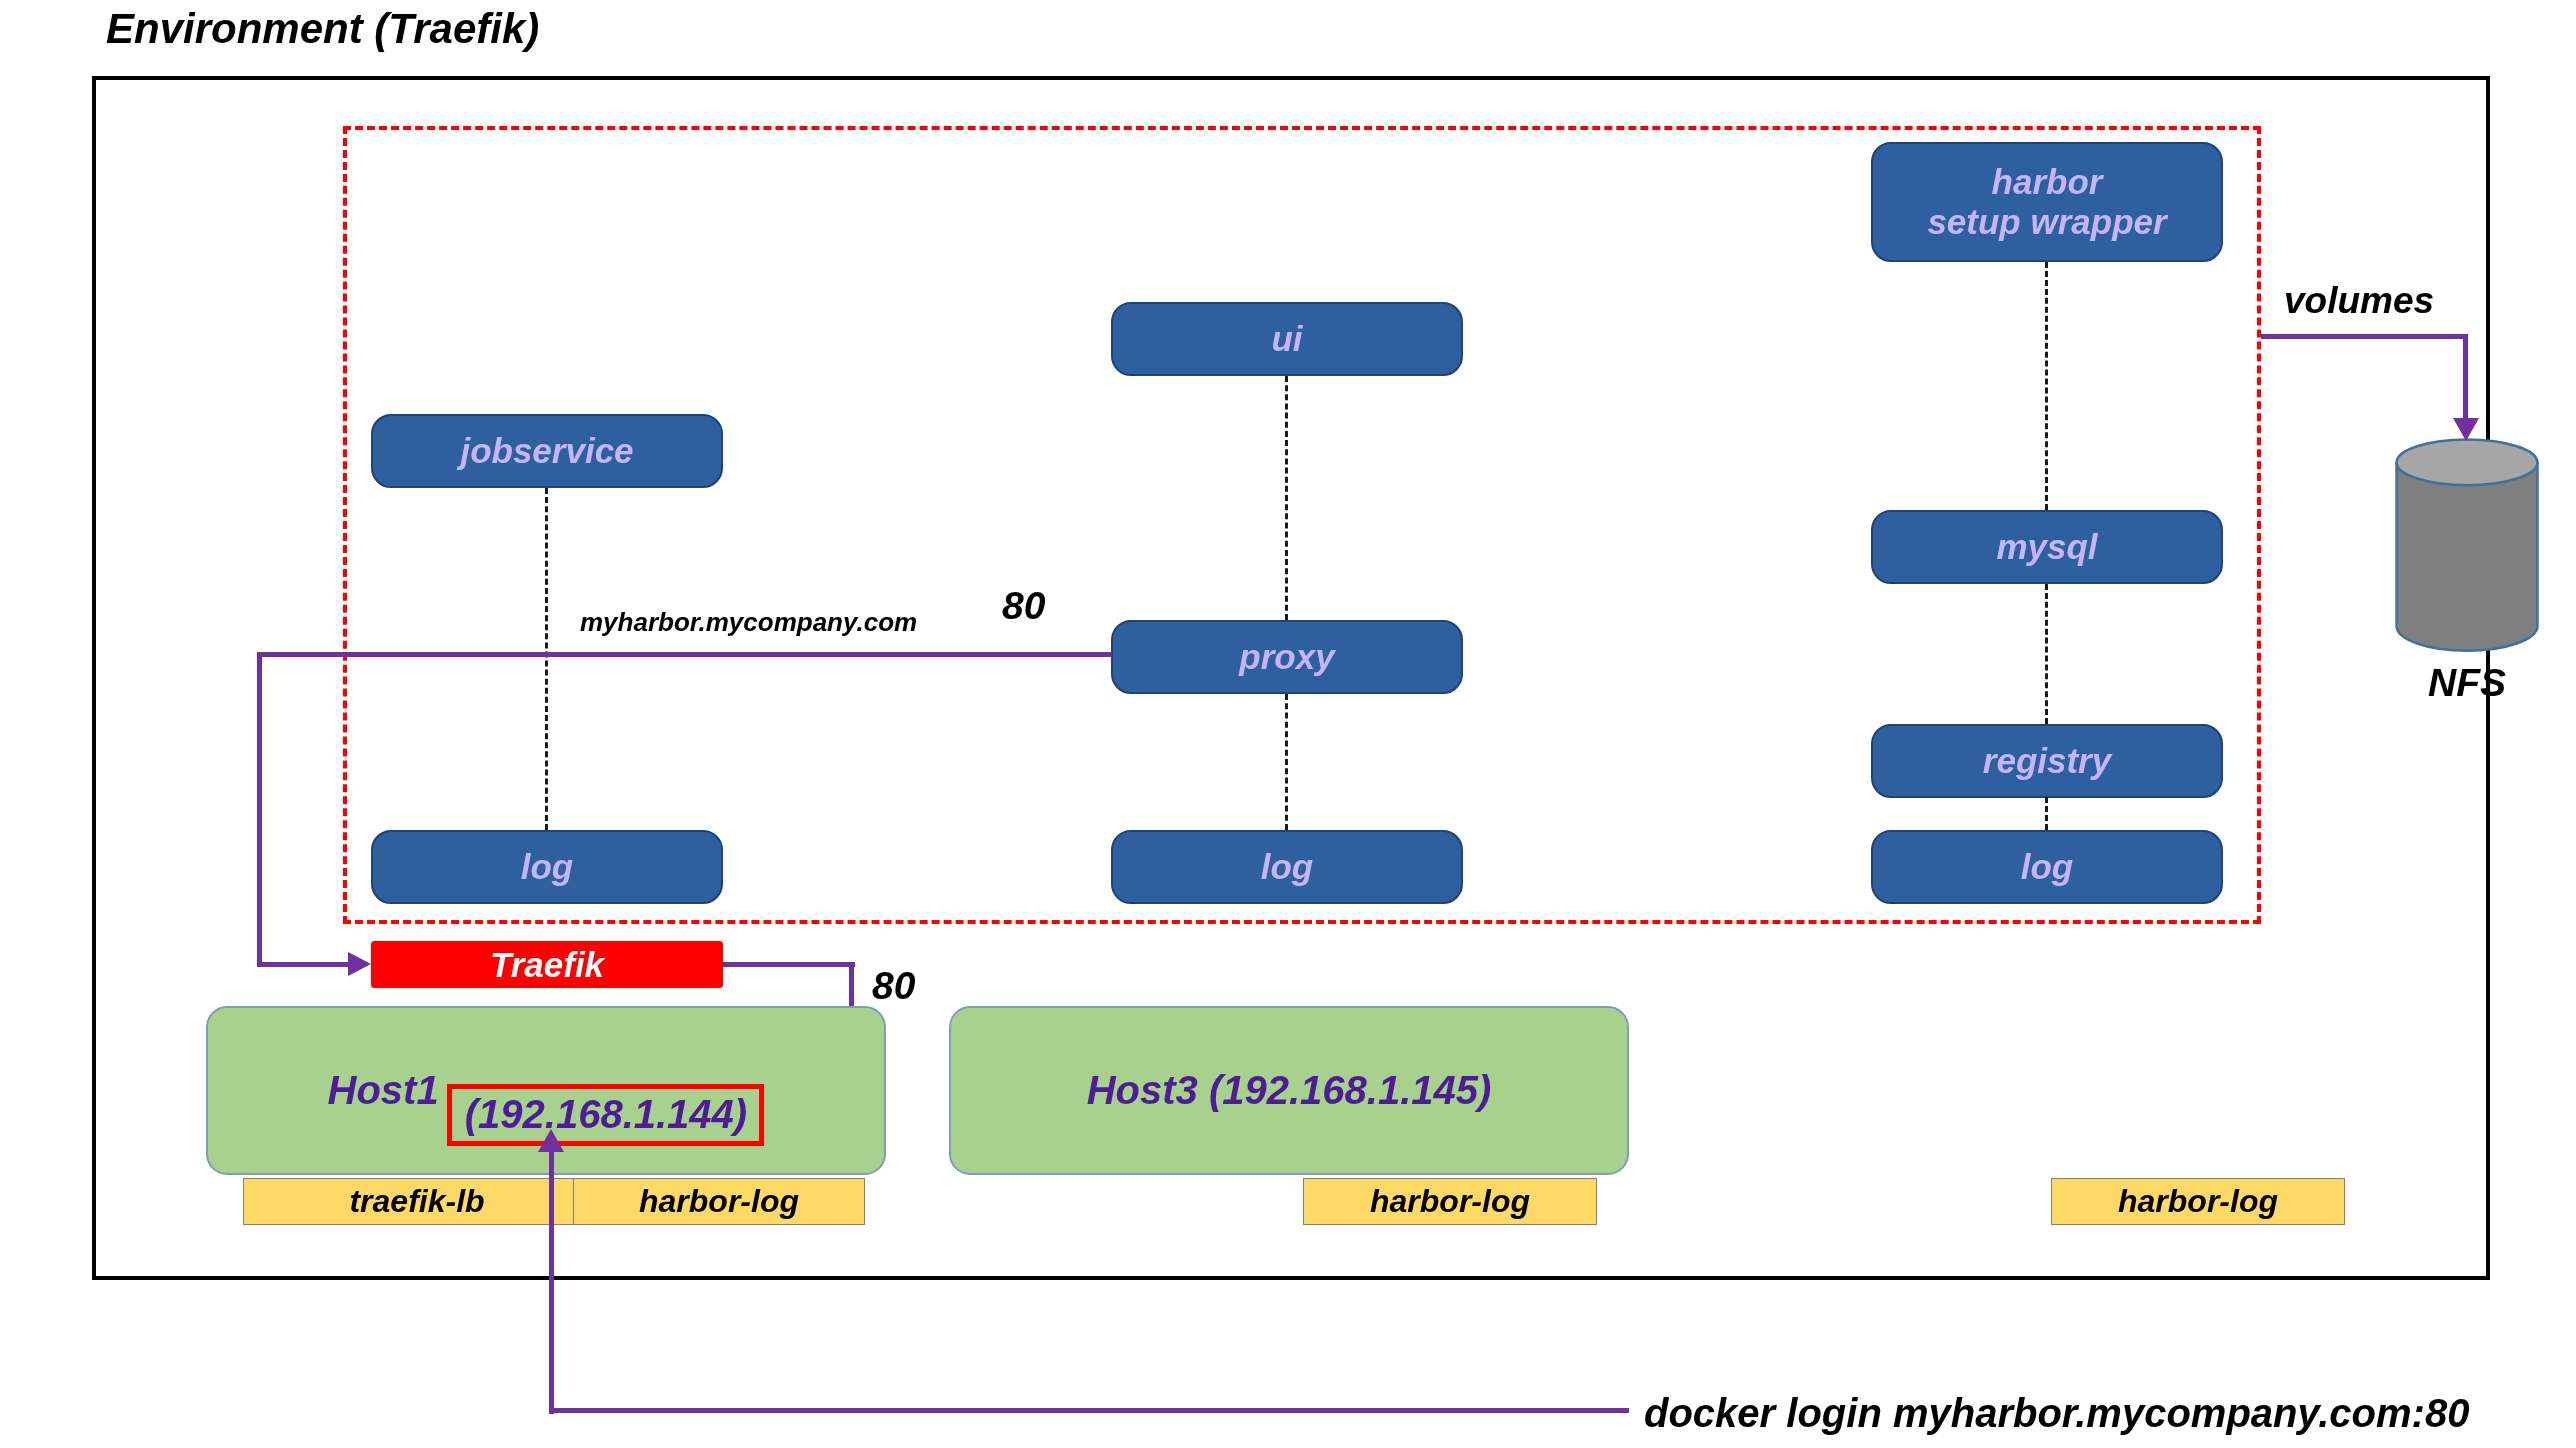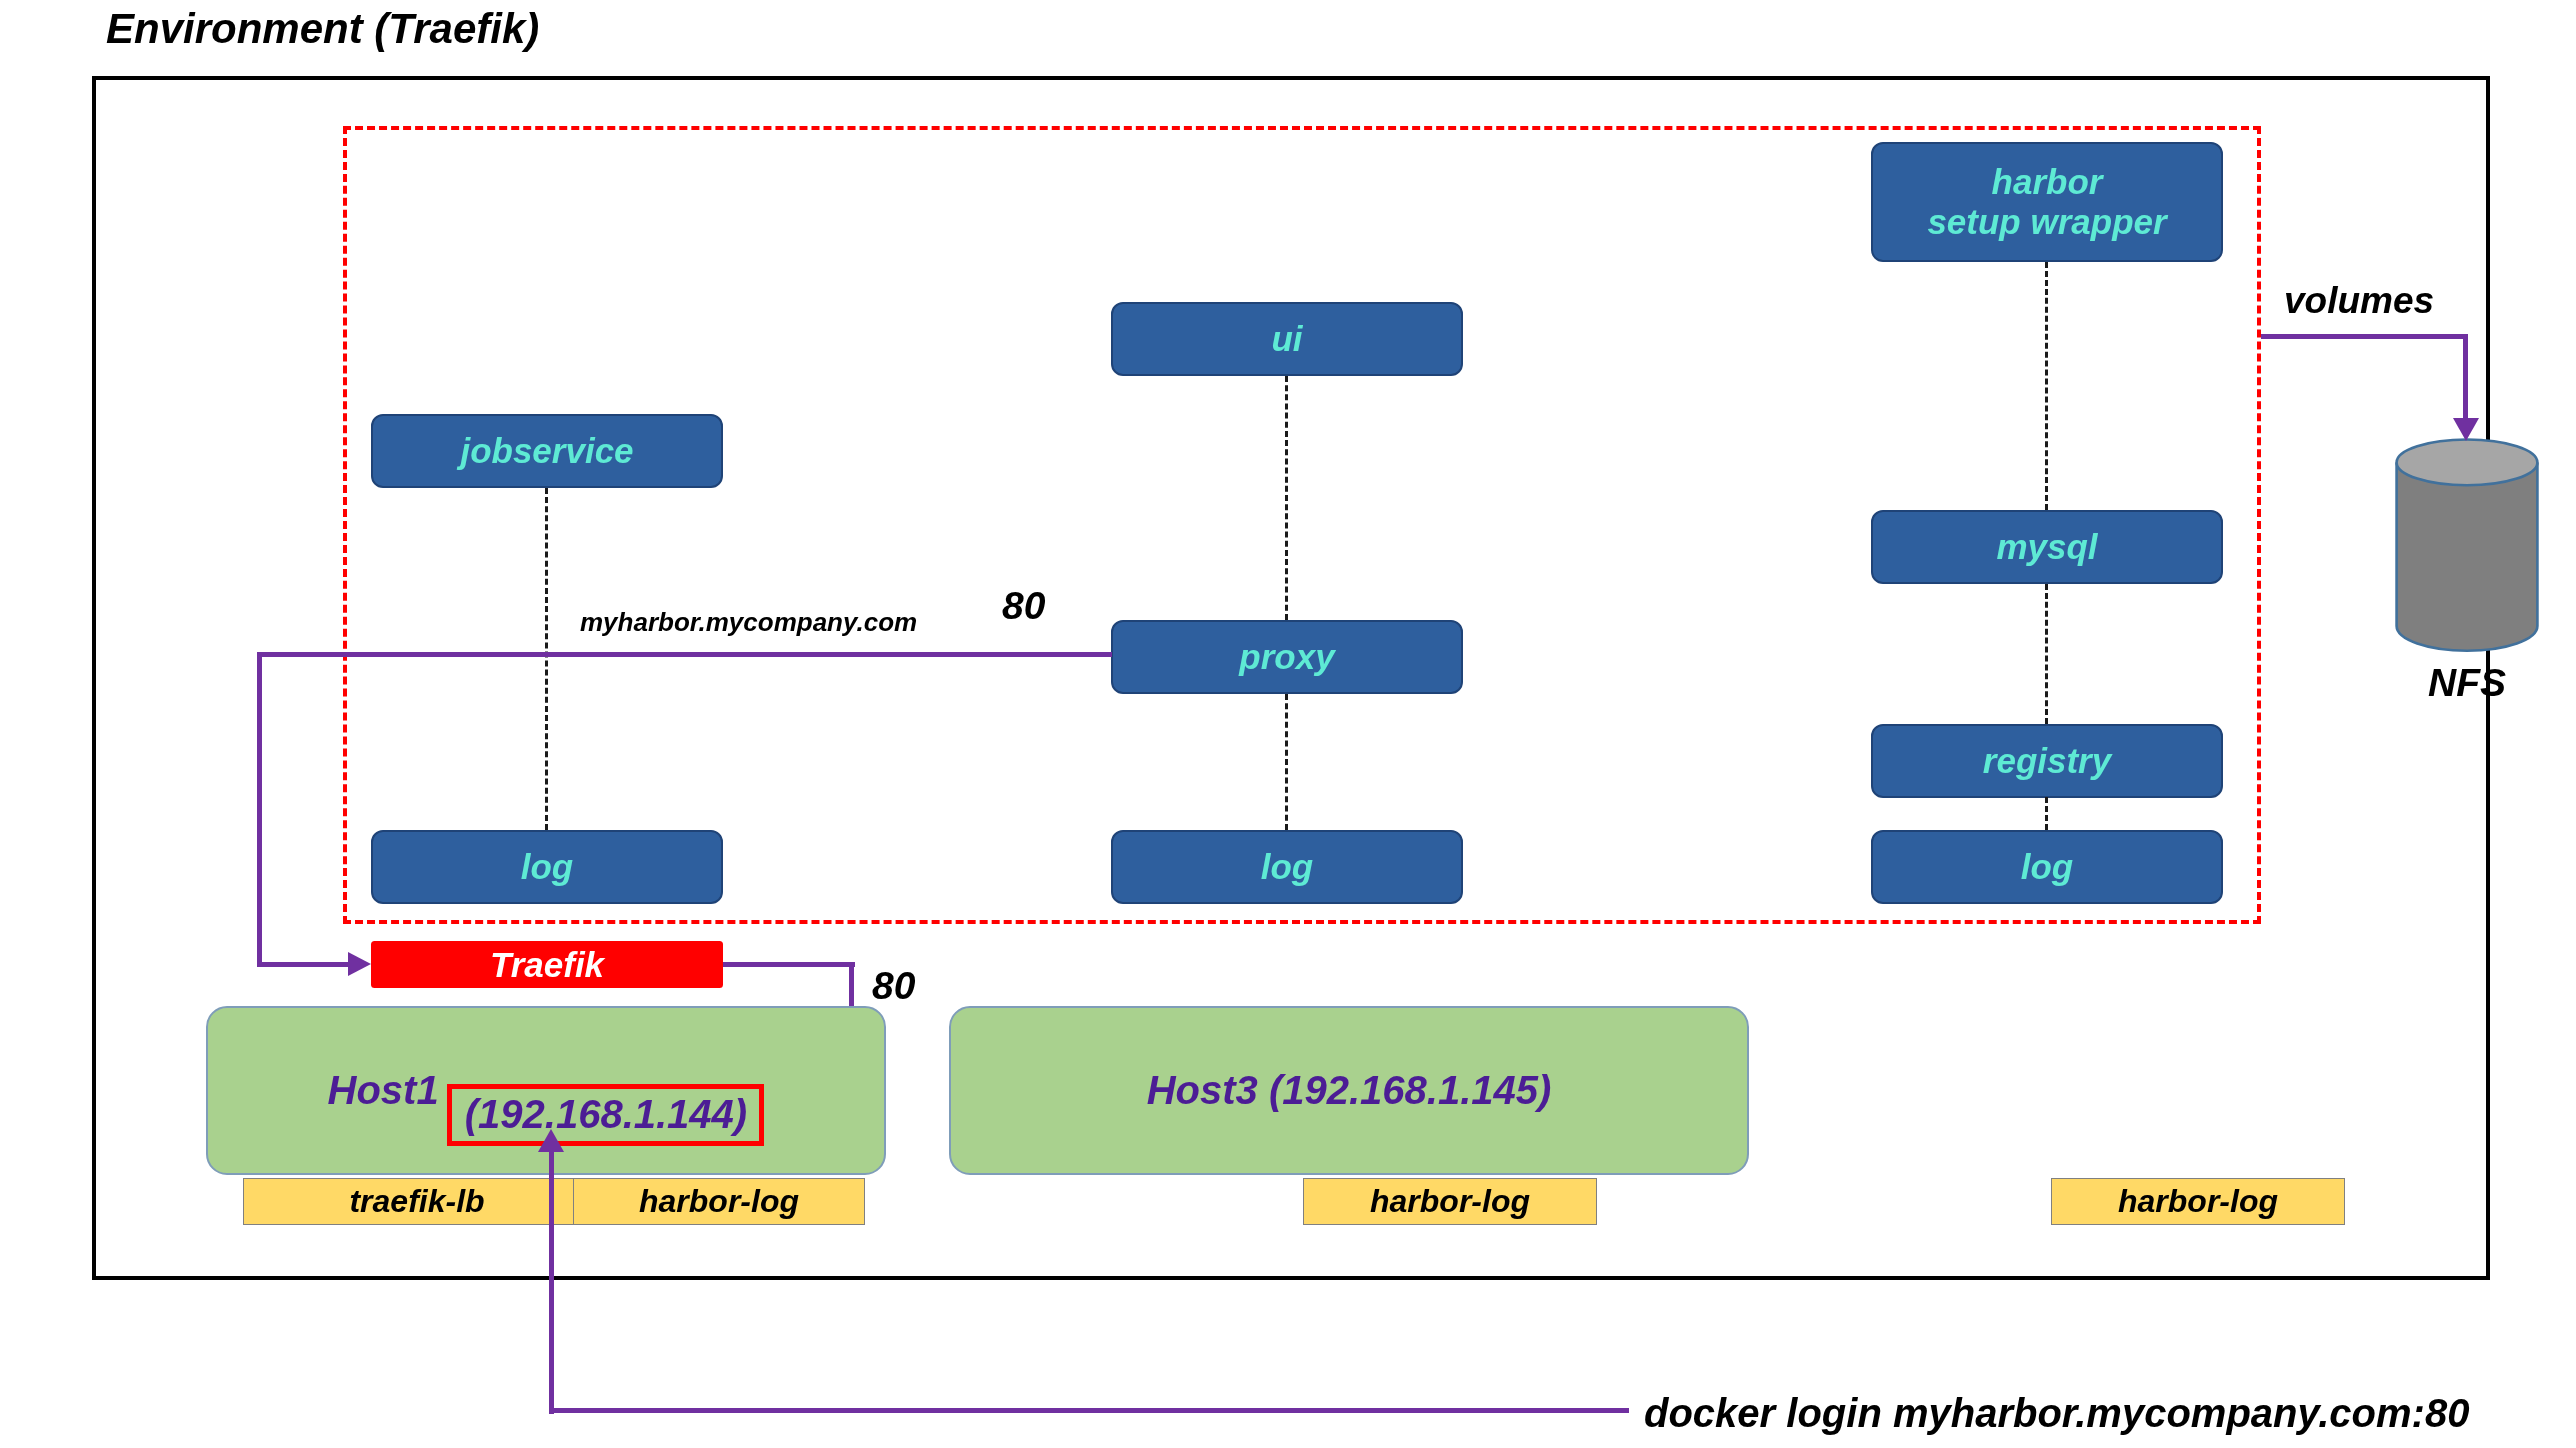--- a/index.html
+++ b/index.html
@@ -15,22 +15,22 @@
     position:absolute; left:92px; top:76px; width:2398px; height:1204px;
     border:4.4px solid #000000; background:transparent;
   }
   .stack-box {
     position:absolute; left:343px; top:126px; width:1918px; height:798px;
     border:4.4px dashed #ff0000; background:transparent;
   }
 
   .svc {
     position:absolute; width:352px; height:74px;
-    background:#2e5f9e; border:2.6px solid #1f4377; border-radius:12px;
-    color:#5eead4; font-weight:bold; font-style:italic; font-size:35px;
+    background:#2e5f9e; border:2.6px solid #1f4377; border-radius:20px;
+    color:#c4b5fd; font-weight:bold; font-style:italic; font-size:35px;
     display:flex; flex-direction:column; align-items:center; justify-content:center;
     text-align:center; line-height:1.15;
   }
 
   .conn { position:absolute; width:0; border-left:3.5px dashed #1a1a1a; }
 
   .pline { position:absolute; background:#7030a0; }
   .arrow { position:absolute; width:0; height:0; border-style:solid; border-color:transparent; }
   .arrow-right { border-width:12.3px 0 12.3px 23px; border-left-color:#7030a0; }
   .arrow-left  { border-width:12.3px 23px 12.3px 0; border-right-color:#7030a0; }
@@ -142,21 +142,21 @@
   <div class="pline" style="left:723px; top:962px; width:132px; height:5.3px;"></div>
   <div class="pline" style="left:849px; top:962px; width:5.3px; height:129px;"></div>
   <div class="pline" style="left:830px; top:1083px; width:24.6px; height:5.3px;"></div>
   <div class="arrow arrow-left" style="left:807px; top:1073px;"></div>
   <div class="small-label" style="left:872px; top:964px; font-size:39px;">80</div>
 
   <div class="host" style="left:206px; width:680px;">
     <span>Host1</span>
     <span class="ip-box">(192.168.1.144)</span>
   </div>
-  <div class="host" style="left:949px; width:800px;">
+  <div class="host" style="left:949px; width:680px;">
     <span>Host3 (192.168.1.145)</span>
   </div>
 
   <div class="tag" style="left:243px; width:348px;">traefik-lb</div>
   <div class="tag" style="left:573px; width:292px;">harbor-log</div>
   <div class="tag" style="left:1303px; width:294px;">harbor-log</div>
   <div class="tag" style="left:2051px; width:294px;">harbor-log</div>
 
   <div class="small-label" style="left:1644px; top:1391px; font-size:40px;">docker login myharbor.mycompany.com:80</div>
   <div class="pline" style="left:551px; top:1408px; width:1078px; height:5.3px;"></div>

